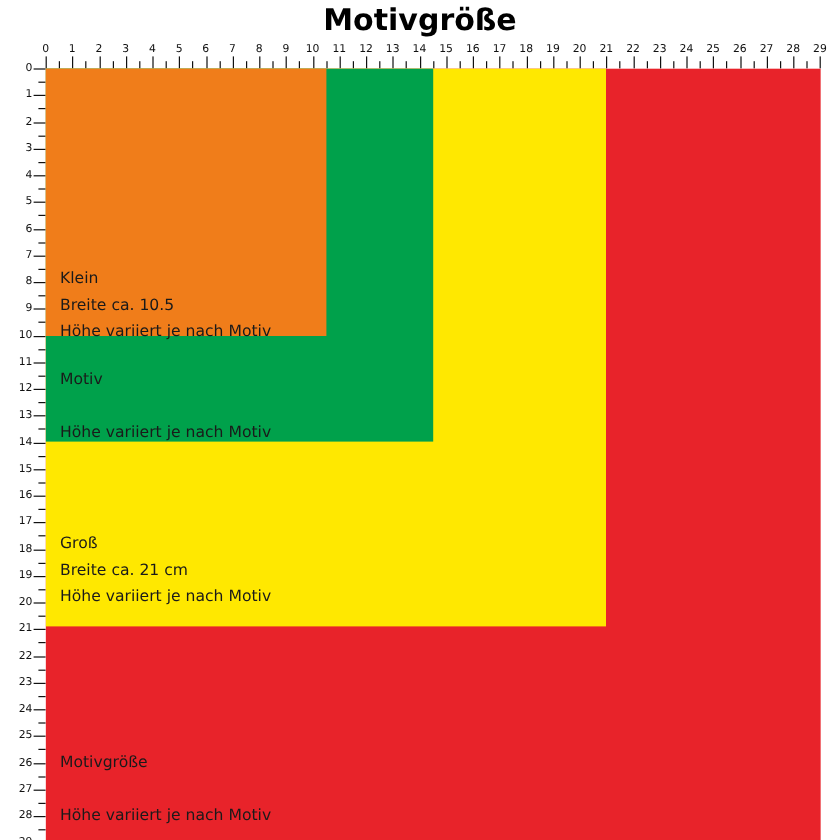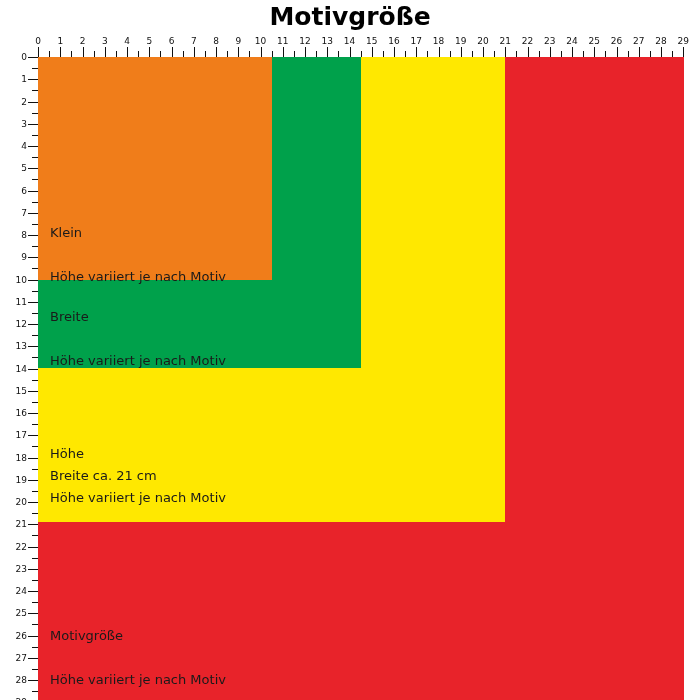--- a/index.html
+++ b/index.html
@@ -303,26 +303,27 @@
 
     <div class="block blk-xl" style="width:646px;height:643px;"></div>
 
     <div class="block blk-l" style="width:467px;height:465px;"></div>
 
     <div class="block blk-m" style="width:323px;height:311px;"></div>
 
     <div class="block blk-s" style="width:234px;height:223px;"></div>
 
     <div class="caption" style="left:12px; top:165px;">Klein</div>
+    <div class="caption" style="left:12px; top:187px;">Breite ca. 10.5</div>
     <div class="caption" style="left:12px; top:209px;">Höhe variiert je nach Motiv</div>
 
-    <div class="caption" style="left:12px; top:249px;">Breite</div>
+    <div class="caption" style="left:12px; top:249px;">Motiv</div>
     <div class="caption" style="left:12px; top:293px;">Höhe variiert je nach Motiv</div>
 
-    <div class="caption" style="left:12px; top:386px;">Höhe</div>
+    <div class="caption" style="left:12px; top:386px;">Groß</div>
     <div class="caption" style="left:12px; top:408px;">Breite ca. 21 cm</div>
     <div class="caption" style="left:12px; top:430px;">Höhe variiert je nach Motiv</div>
 
     <div class="caption" style="left:12px; top:568px;">Motivgröße</div>
     <div class="caption" style="left:12px; top:612px;">Höhe variiert je nach Motiv</div>
 
   </div>
 </div>
 
 </body></html>

